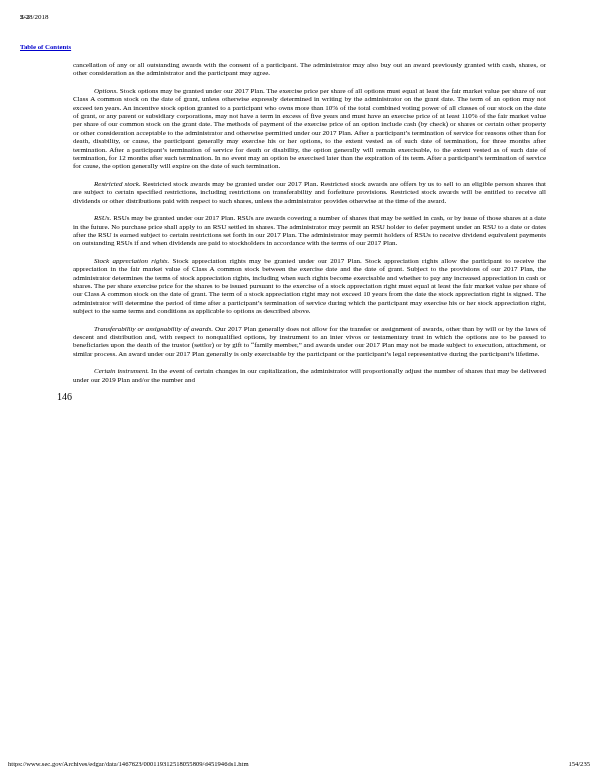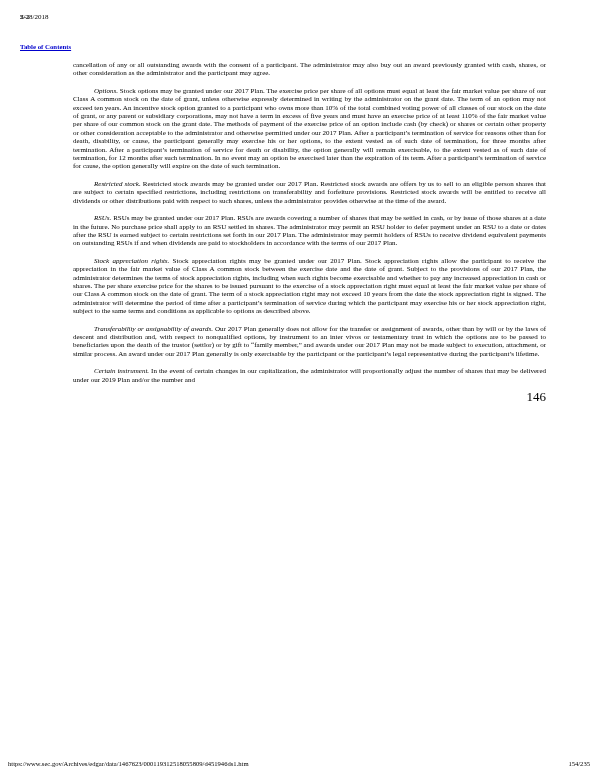--- a/index.html
+++ b/index.html
@@ -37,22 +37,22 @@
     top: 61px; left: 57px;
     width: 489px;
     font-size: 7px;
     line-height: 8.4px;
     text-align: justify;
   }
   p.para { margin: 0 0 9px 16px; }
   p.para.indent { text-indent: 21px; }
   .lead { }
   .page-number {
-    text-align: right;
-    font-size: 13px;
+    text-align: left;
+    font-size: 10px;
     margin-top: 4px;
   }
   .print-footer {
     position: absolute;
     bottom: 9px; left: 8px; right: 10px;
     font-size: 6.6px;
     display: flex;
     justify-content: space-between;
     align-items: baseline;
   }

